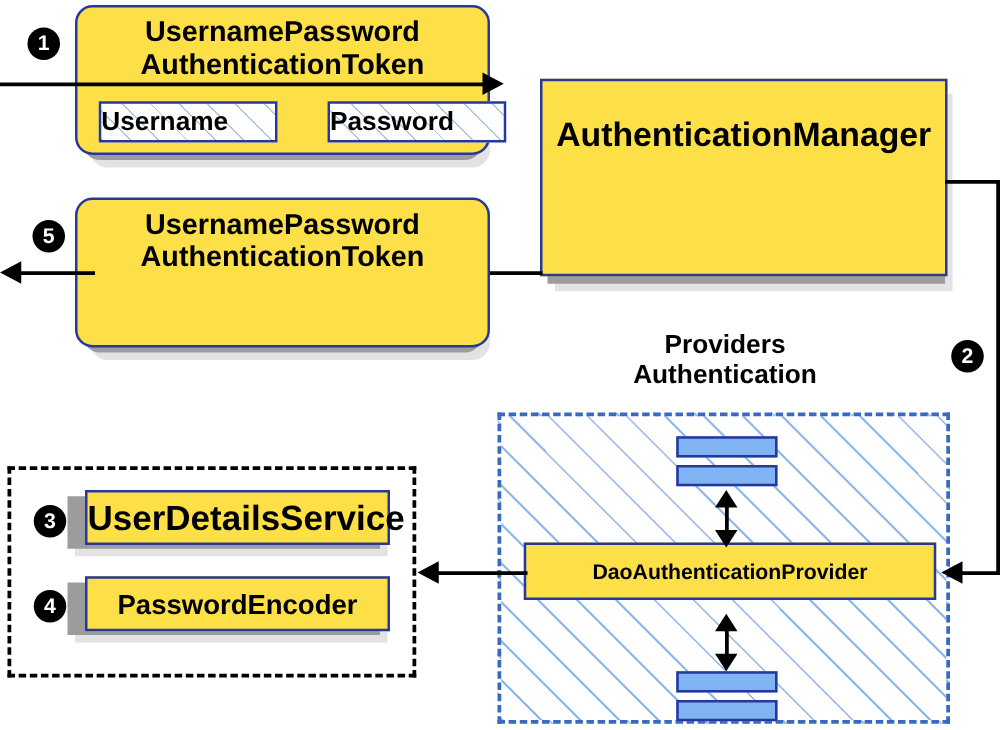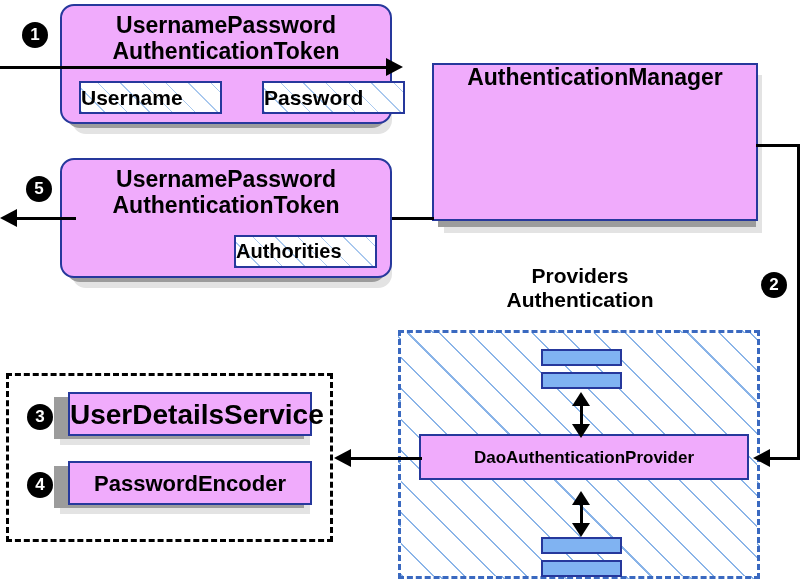--- a/index.html
+++ b/index.html
@@ -38,21 +38,21 @@
   .shadow-dark {
     background: #9c9c9c;
     z-index: 1;
   }
   .shadow-light {
     background: #e3e3e3;
     z-index: 0;
   }
 
   .blue-box {
-    background: #f0abfc;
+    background: #fde047;
     border: 2px solid #26389c;
     box-sizing: border-box;
     z-index: 5;
   }
   .blue-box.rounded { border-radius: 14px; }
 
   .box-title {
     text-align: center;
     font-weight: bold;
     color: #000000;
@@ -164,41 +164,40 @@
       <div>AuthenticationToken</div>
     </div>
   </div>
   <div class="abs token-field" style="left:79px; top:81px; width:143px; height:33px; font-size:21px; line-height:29px;">Username</div>
   <div class="abs token-field" style="left:234px; top:81px; width:143px; height:33px; font-size:21px; line-height:29px;margin-left:28px;">Password</div>
 
   <div class="abs shadow-light" style="left:444px; top:75px; width:318px; height:158px;"></div>
   <div class="abs shadow-dark" style="left:438px; top:69px; width:318px; height:158px;"></div>
 
   <div class="abs blue-box" style="left:432px; top:63px; width:326px; height:158px;">
-    <div class="box-title" style="font-size:23px; padding-top:0;">AuthenticationManager</div>
+    <div class="box-title" style="font-size:27px; padding-top:28px;">AuthenticationManager</div>
   </div>
   <div class="abs hatch" style="left:467px; top:126px; width:248px; height:78px;">
     <div class="box-title" style="font-size:22px; line-height:78px;">ProviderManager</div>
   </div>
 
   <div class="abs bullet" style="left:26px; top:176px;">5</div>
 
   <div class="abs line-h" style="left:16px; top:217px; width:60px;"></div>
   <div class="abs arrow-left" style="left:0px; top:209px;"></div>
 
   <div class="abs shadow-light" style="left:72px; top:172px; width:320px; height:116px; border-radius:14px;"></div>
   <div class="abs shadow-dark" style="left:66px; top:166px; width:320px; height:116px; border-radius:14px;"></div>
 
   <div class="abs blue-box rounded" style="left:60px; top:158px; width:332px; height:120px;">
     <div class="box-title" style="font-size:23px; padding-top:7px;">
       <div>UsernamePassword</div>
       <div>AuthenticationToken</div>
     </div>
   </div>
-  <div class="abs token-field" style="left:234px; top:235px; width:143px; height:33px; font-size:20px; line-height:29px;">Authorities</div>
 
   <div class="abs line-h" style="left:392px; top:217px; width:42px;"></div>
 
   <div class="abs line-h" style="left:756px; top:144px; width:44px;"></div>
   <div class="abs line-v" style="left:797px; top:144px; height:316px;"></div>
   <div class="abs line-h" style="left:768px; top:457px; width:32px;"></div>
   <div class="abs arrow-left" style="left:753px; top:449px;"></div>
 
   <div class="abs bullet" style="left:761px; top:272px;">2</div>
 

